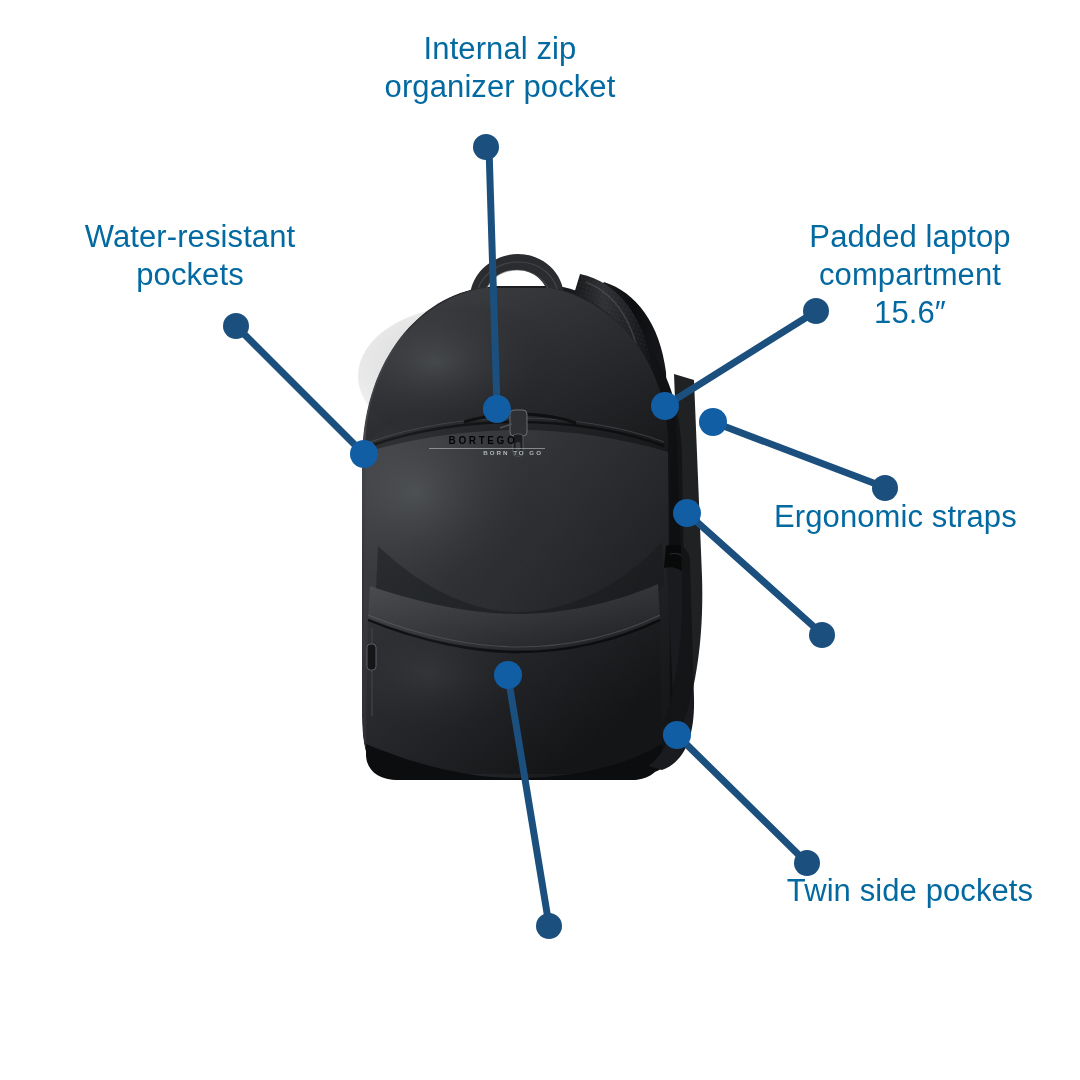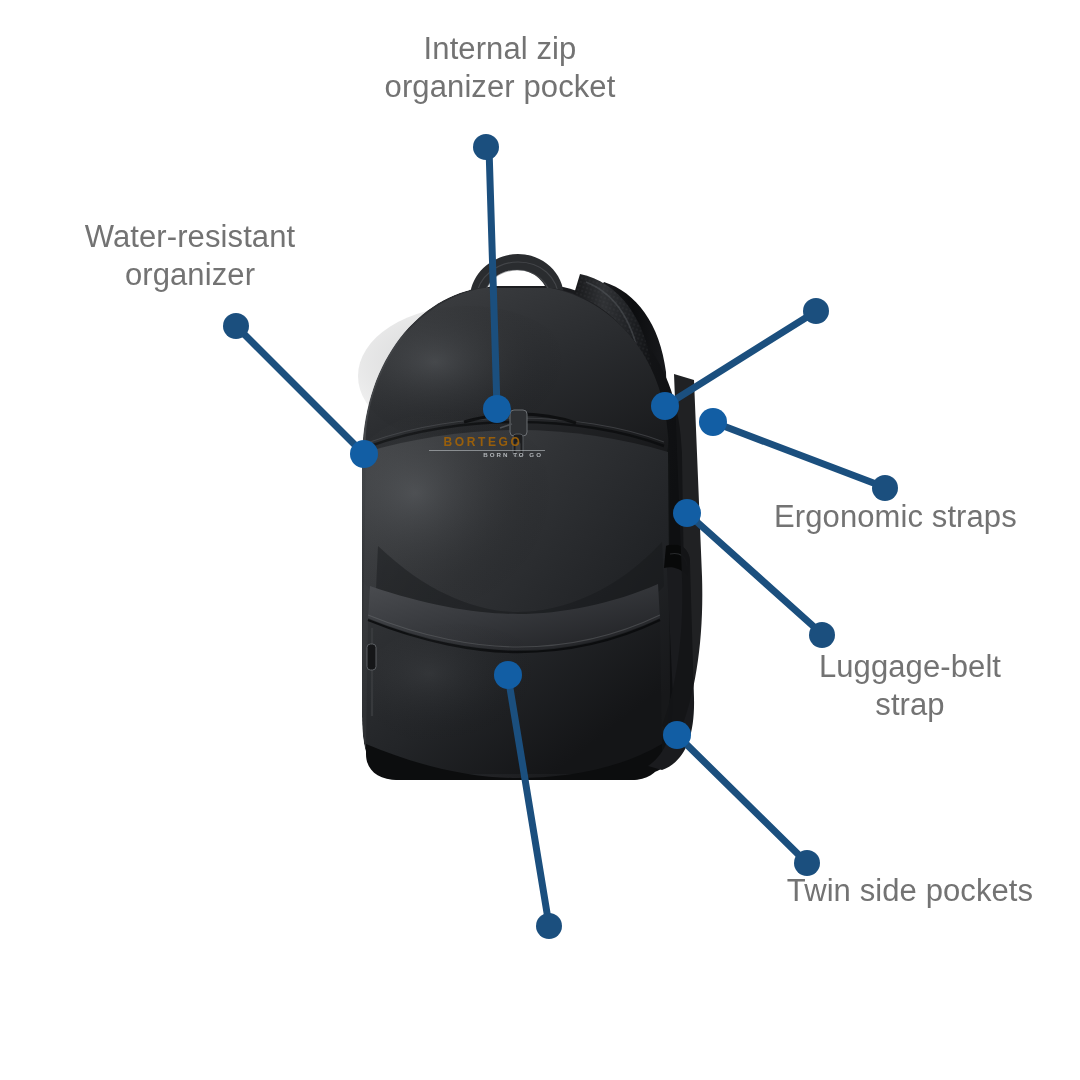--- a/index.html
+++ b/index.html
@@ -1,41 +1,41 @@
 <!DOCTYPE html>
 <html><head>
 <meta charset="utf-8">
 <style>
   html,body{margin:0;padding:0;background:#ffffff;}
   body{width:1080px;height:1080px;overflow:hidden;
        font-family:"Liberation Sans","DejaVu Sans",sans-serif;}
   #stage{position:relative;width:1080px;height:1080px;background:#fff;}
 
   
-  .label{position:absolute;color:#737373;font-size:31px;line-height:1.22;
+  .label{position:absolute;color:#0369a1;font-size:31px;line-height:1.22;
          text-align:center;letter-spacing:.1px;white-space:pre-line;font-weight:400;}
   .lbl-internal   {left:300px; top:30px;  width:400px;}
   .lbl-water      {left:20px;  top:218px; width:340px;}
   .lbl-laptop     {left:745px; top:218px; width:330px;}
   .lbl-ergo       {left:740px; top:498px; width:330px;text-align:left;margin-left:34px;}
   .lbl-luggage    {left:760px; top:648px; width:300px;}
   .lbl-twin       {left:745px; top:872px; width:330px;text-align:center;}
   .lbl-front      {left:460px; top:952px; width:340px;}
 
   
   svg.leaders{position:absolute;left:0;top:0;width:1080px;height:1080px;
               pointer-events:none;}
 
   
   .bagwrap{position:absolute;left:318px;top:246px;width:430px;height:580px;}
   .bagwrap svg{display:block;width:430px;height:580px;}
   .logo{position:absolute;left:103px;top:190px;width:124px;text-align:center;
         pointer-events:none;}
   .logo .lg-main{font-family:"Liberation Sans","DejaVu Sans",sans-serif;
-        font-size:12px;font-weight:700;color:#a16207;letter-spacing:2.6px;
+        font-size:10px;font-weight:700;color:#000000;letter-spacing:2.6px;
         line-height:1;opacity:.92;}
   .logo .lg-rule{height:1px;background:#c9cdd1;opacity:.55;margin:2px 0 1px 8px;}
   .logo .lg-sub{font-size:6.2px;font-weight:700;color:#cfd3d7;letter-spacing:2px;
         text-align:right;opacity:.8;line-height:1;padding-right:2px;}
 </style>
 </head>
 <body>
 
 <div id="stage">
 
@@ -248,24 +248,25 @@
       <circle cx="687" cy="513" r="14" fill="#125ea4"></circle>
       <circle cx="677" cy="735" r="14" fill="#125ea4"></circle>
       <circle cx="508" cy="675" r="14" fill="#125ea4"></circle>
     </g>
   </svg>
 
   <div class="label lbl-internal">Internal zip
 organizer pocket</div>
 
   <div class="label lbl-water">Water-resistant
-organizer</div>
-
+pockets</div>
+
+  <div class="label lbl-laptop">Padded laptop
+compartment
+15.6″</div>
 
   <div class="label lbl-ergo">Ergonomic straps</div>
 
-  <div class="label lbl-luggage">Luggage-belt
-strap</div>
 
   <div class="label lbl-twin">Twin side pockets</div>
 
 
 </div>
 
 </body></html>

